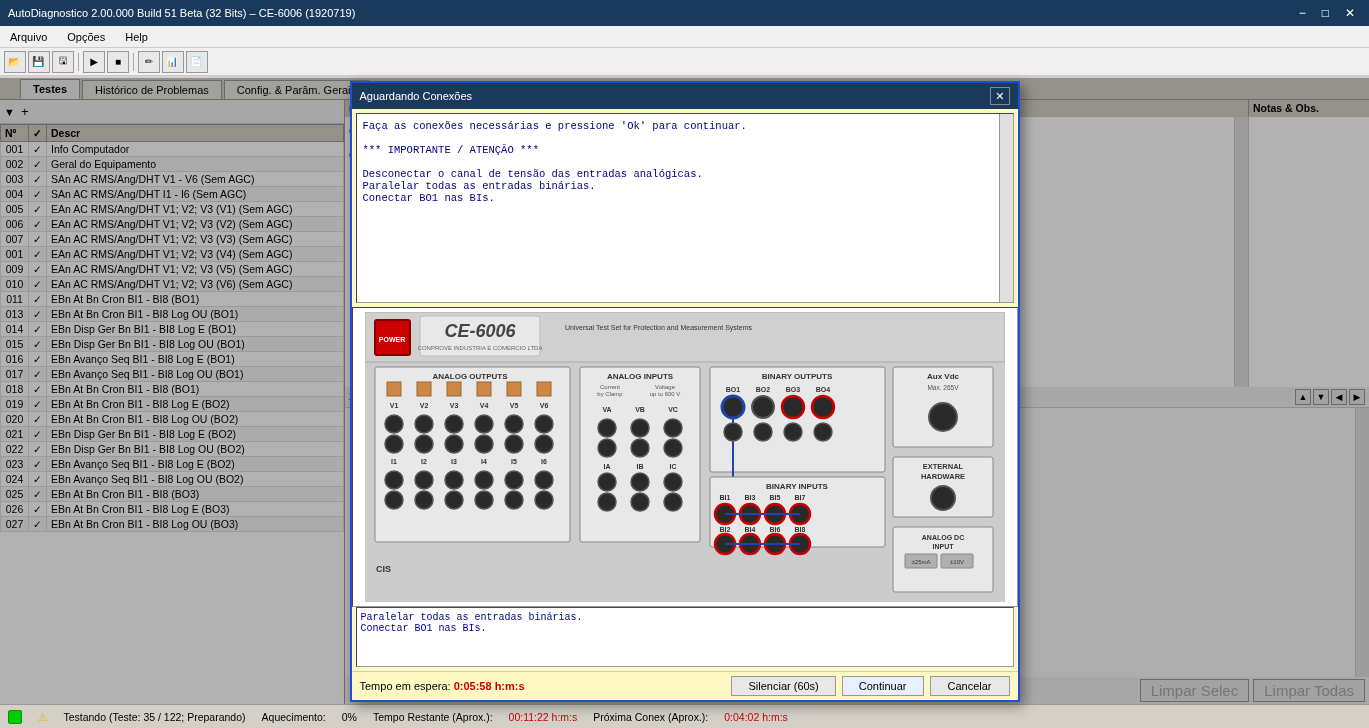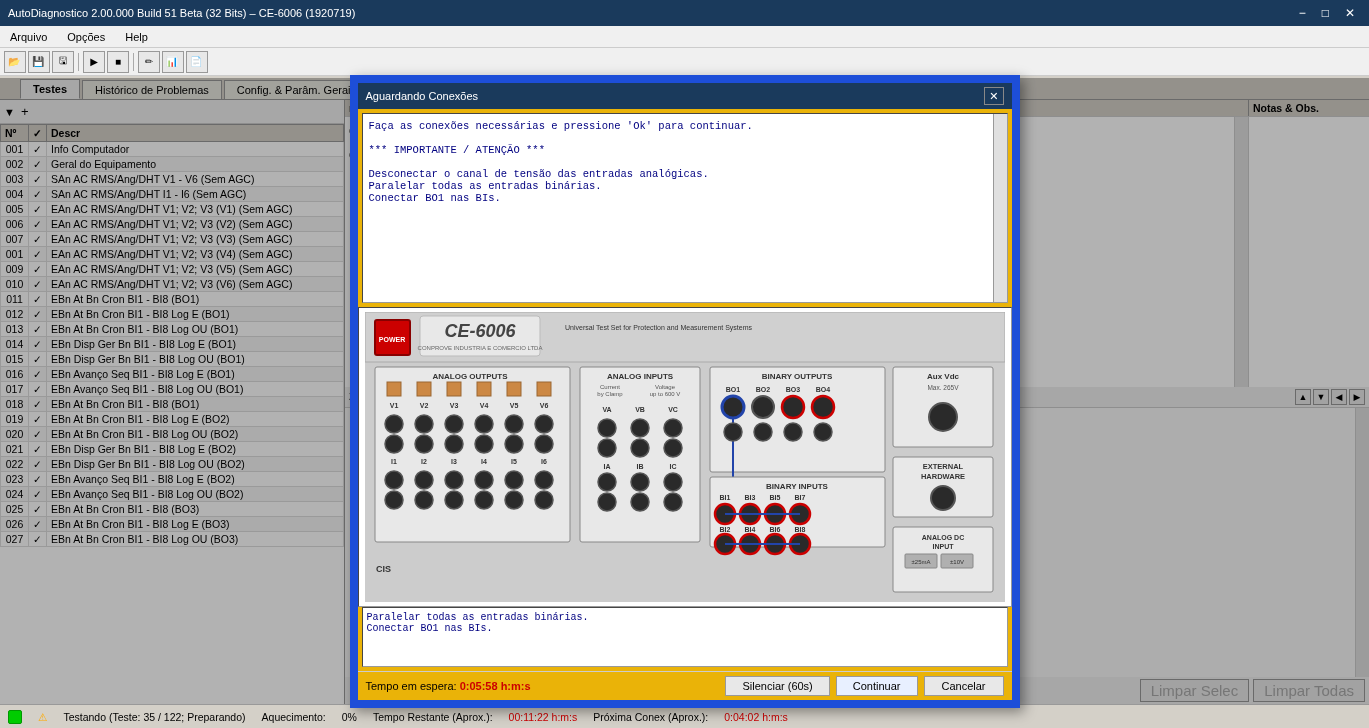--- a/index.html
+++ b/index.html
@@ -164,22 +164,22 @@
     .modal-overlay {
       position: fixed;
       top: 0; left: 0; right: 0; bottom: 0;
       background: rgba(0,0,0,0.3);
       display: flex;
       align-items: center;
       justify-content: center;
       z-index: 100;
     }
     .modal {
-      background: #eab308;
-      border: 8px solid #1d4ed8;
+      background: #fef9c3;
+      border: 2px solid #1d4ed8;
       box-shadow: 4px 4px 12px rgba(0,0,0,0.4);
       width: 670px;
       min-height: 580px;
       position: relative;
     }
     .modal-title-bar {
       background: #1a3a5c;
       color: white;
       padding: 4px 8px;
       display: flex;
@@ -416,25 +416,20 @@
     </tr>
             <tr>
       <td class="num-col">010</td>
       <td class="check-col">✓</td>
       <td style="max-width:200px; overflow:hidden; text-overflow:ellipsis;">EAn AC RMS/Ang/DHT V1; V2; V3 (V6) (Sem AGC)</td>
     </tr>
             <tr>
       <td class="num-col">011</td>
       <td class="check-col">✓</td>
       <td style="max-width:200px; overflow:hidden; text-overflow:ellipsis;">EBn At Bn Cron BI1 - BI8 (BO1)</td>
-    </tr>
-            <tr>
-      <td class="num-col">012</td>
-      <td class="check-col">✓</td>
-      <td style="max-width:200px; overflow:hidden; text-overflow:ellipsis;">EBn At Bn Cron BI1 - BI8 Log E (BO1)</td>
     </tr>
             <tr>
       <td class="num-col">013</td>
       <td class="check-col">✓</td>
       <td style="max-width:200px; overflow:hidden; text-overflow:ellipsis;">EBn At Bn Cron BI1 - BI8 Log OU (BO1)</td>
     </tr>
             <tr>
       <td class="num-col">014</td>
       <td class="check-col">✓</td>
       <td style="max-width:200px; overflow:hidden; text-overflow:ellipsis;">EBn Disp Ger Bn BI1 - BI8 Log E (BO1)</td>

